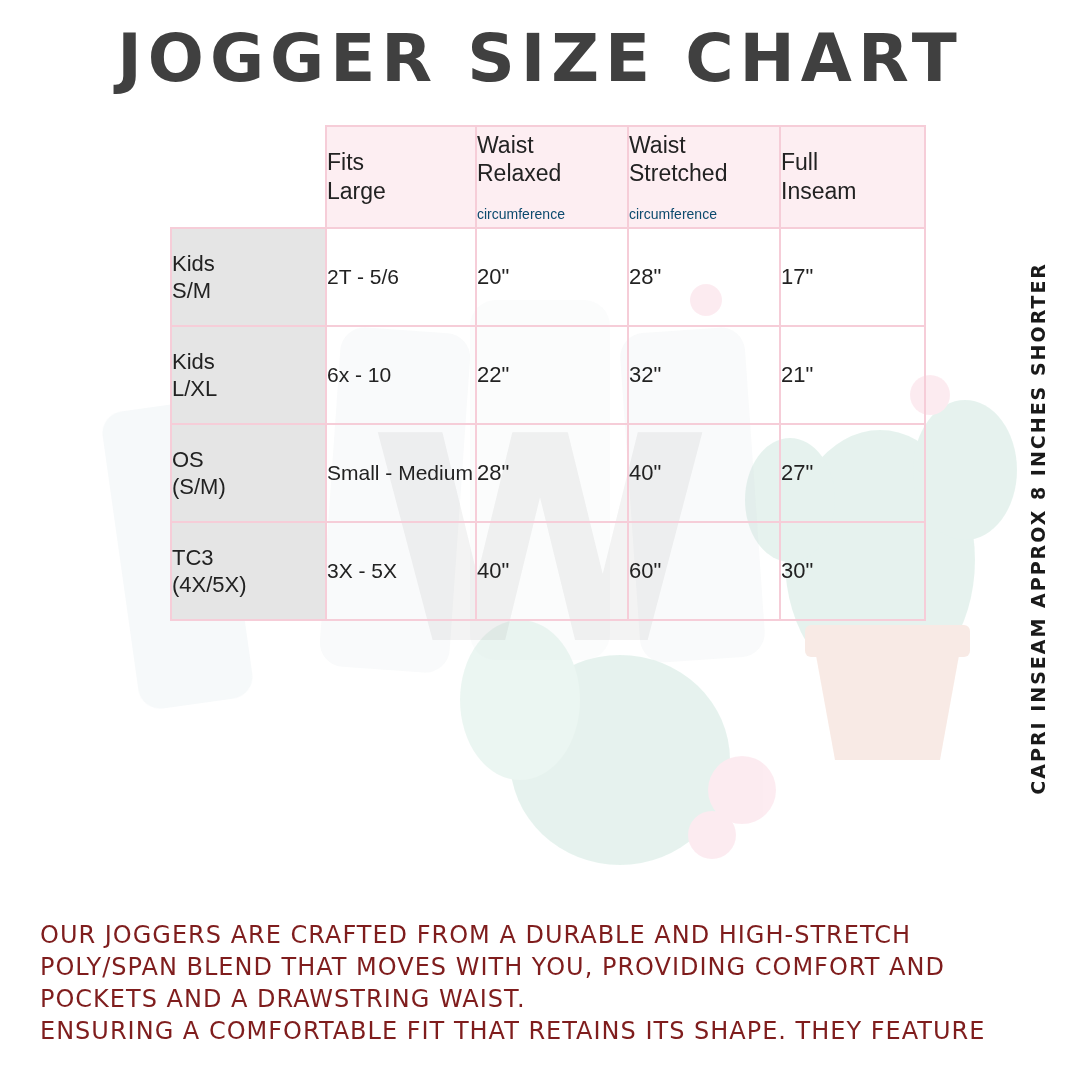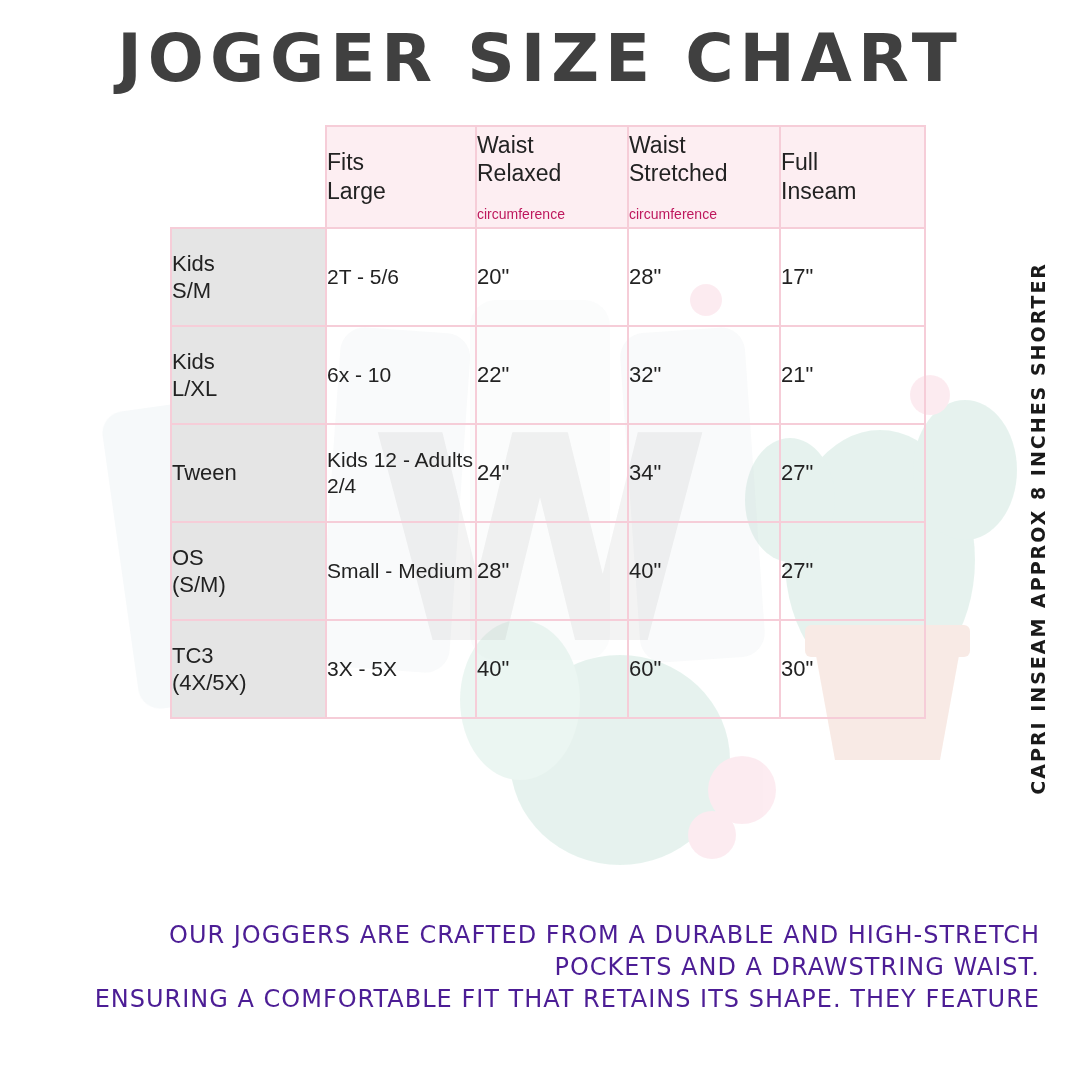--- a/index.html
+++ b/index.html
@@ -71,21 +71,21 @@
     font-weight: normal;
     line-height: 1.25;
   }
   thead th.corner {
     background: transparent;
     border: none;
   }
   thead th .sub {
     display: block;
     font-size: 14px;
-    color: #be185d;
+    color: #0c4a6e;
     margin-top: 18px;
   }
 
   tbody td {
     height: 96px;
     font-size: 22px;
     line-height: 1.25;
   }
   tbody td.size-cell {
     background: #e5e5e5;
@@ -124,26 +124,26 @@
     color: #1a1a1a;
     white-space: nowrap;
   }
 
   
   .footer {
     position: absolute;
     left: 40px;
     right: 40px;
     top: 920px;
-    text-align: right;
+    text-align: left;
     font-family: "DejaVu Sans", sans-serif;
     font-size: 24px;
     line-height: 1.33;
     letter-spacing: 1px;
-    color: #4c1d95;
+    color: #7f1d1d;
     z-index: 3;
   }
   .footer div { white-space: nowrap; }
 </style>
 </head>
 <body>
 
 <svg class="watermark" viewBox="0 0 1080 1080" xmlns="http://www.w3.org/2000/svg">
   <g opacity="0.22">
 
@@ -229,33 +229,20 @@
         <td class="fits-cell">
           <span>6x - 10</span>
           <span class="second"></span>
         </td>
         <td class="meas">22"</td>
         <td class="meas">32"</td>
         <td class="meas">21"</td>
       </tr>
       <tr>
         <td class="size-cell">
-          <span>Tween</span>
-          <span class="second"></span>
-        </td>
-        <td class="fits-cell">
-          <span>Kids 12 -</span>
-          <span class="second">Adults 2/4</span>
-        </td>
-        <td class="meas">24"</td>
-        <td class="meas">34"</td>
-        <td class="meas">27"</td>
-      </tr>
-      <tr>
-        <td class="size-cell">
           <span>OS</span>
           <span class="second">(S/M)</span>
         </td>
         <td class="fits-cell">
           <span>Small -</span>
           <span class="second">Medium</span>
         </td>
         <td class="meas">28"</td>
         <td class="meas">40"</td>
         <td class="meas">27"</td>
@@ -276,15 +263,16 @@
     </tbody>
   </table>
 </div>
 
 <div class="side-note">
   <span>CAPRI INSEAM APPROX 8 INCHES SHORTER</span>
 </div>
 
 <div class="footer">
   <div>OUR JOGGERS ARE CRAFTED FROM A DURABLE AND HIGH-STRETCH</div>
+  <div>POLY/SPAN BLEND THAT MOVES WITH YOU, PROVIDING COMFORT AND</div>
   <div>POCKETS AND A DRAWSTRING WAIST.</div>
   <div>ENSURING A COMFORTABLE FIT THAT RETAINS ITS SHAPE. THEY FEATURE</div>
 </div>
 
 </body></html>

